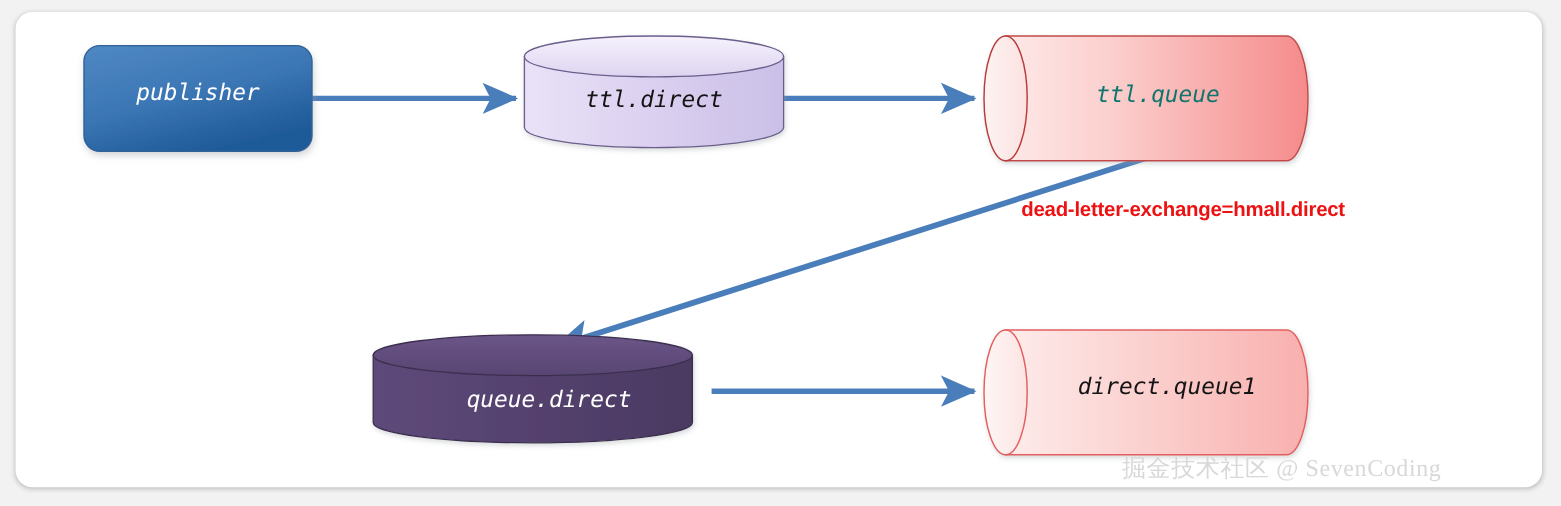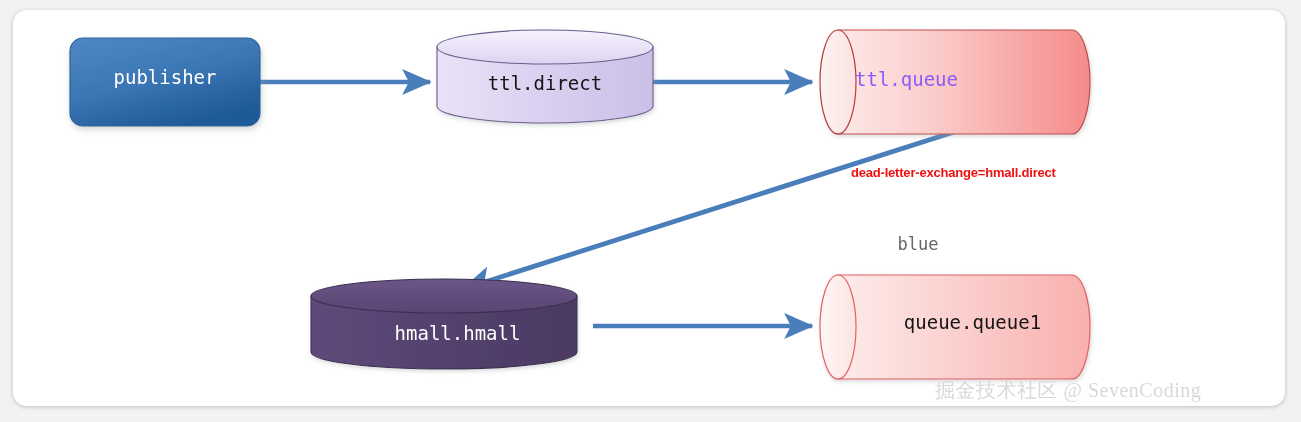--- a/index.html
+++ b/index.html
@@ -32,41 +32,42 @@
     left: 0;
     top: 0;
     width: 1301px;
     height: 422px;
   }
   .node-label {
     position: absolute;
     white-space: nowrap;
     font-family: "DejaVu Sans Mono", "Liberation Mono", monospace;
     pointer-events: none;
+    font-style: italic;
   }
   #publisher-label {
     left: 95px; top: 66px;
     width: 140px;
     text-align: center;
     font-size: 19px;
     color: #ffffff;
   }
   #fanout-label {
     left: 455px; top: 72px;
     width: 180px;
     text-align: center;
     font-size: 19px;
     color: #141414;
   }
   #ttlqueue-label {
     left: 855px; top: 68px;
     width: 220px;
-    text-align: left;
-    font-size: 19px;
-    color: #8b5cf6;
+    text-align: center;
+    font-size: 19px;
+    color: #0f766e;
   }
   #hmall-label {
     left: 325px; top: 322px;
     width: 265px;
     text-align: center;
     font-size: 19px;
     color: #ffffff;
   }
   #directqueue-label {
     left: 850px; top: 311px;
@@ -79,21 +80,21 @@
     left: 858px; top: 234px;
     width: 120px;
     text-align: center;
     font-size: 17px;
     color: #666666;
   }
   #dle-label {
     position: absolute;
     left: 851px; top: 165px;
     font-family: "Liberation Sans", sans-serif;
-    font-size: 13px;
+    font-size: 17px;
     font-weight: bold;
     color: #ee1111;
     white-space: nowrap;
     text-shadow:
       1px 0 0 #fff, -1px 0 0 #fff, 0 1px 0 #fff, 0 -1px 0 #fff,
       1px 1px 0 #fff, -1px -1px 0 #fff, 1px -1px 0 #fff, -1px 1px 0 #fff;
     letter-spacing: -0.2px;
   }
   #watermark {
     position: absolute;
@@ -206,23 +207,22 @@
       <ellipse cx="838" cy="327" rx="18" ry="52" fill="url(#gradDirectQueueCap)" stroke="#e35f5f" stroke-width="1.2"></ellipse>
     </g>
   </svg>
 
   <div class="node-label" id="publisher-label">publisher</div>
 
   <div class="node-label" id="fanout-label">ttl.direct</div>
 
   <div class="node-label" id="ttlqueue-label">ttl.queue</div>
 
-  <div class="node-label" id="hmall-label">hmall.hmall</div>
-
-  <div class="node-label" id="directqueue-label">queue.queue1</div>
-
-  <div class="node-label" id="blue-label">blue</div>
+  <div class="node-label" id="hmall-label">queue.direct</div>
+
+  <div class="node-label" id="directqueue-label">direct.queue1</div>
+
 
   <div id="dle-label">dead-letter-exchange=hmall.direct</div>
 
   <div id="watermark">掘金技术社区 @ SevenCoding</div>
 
 </div>
 
 </body></html>

